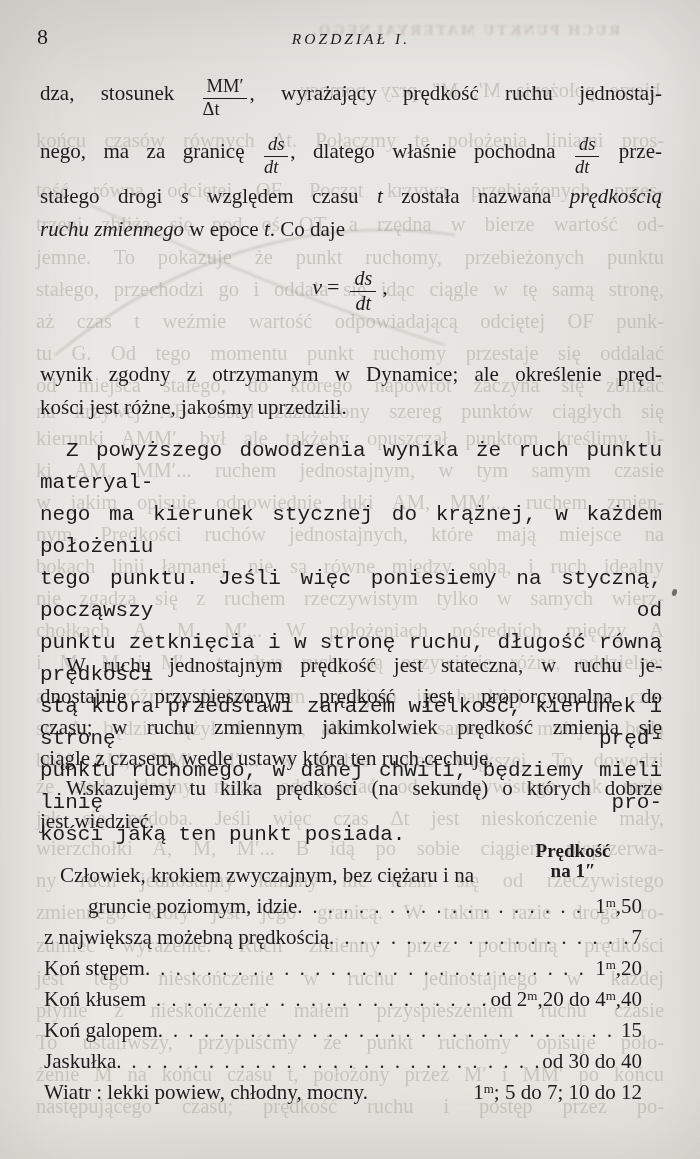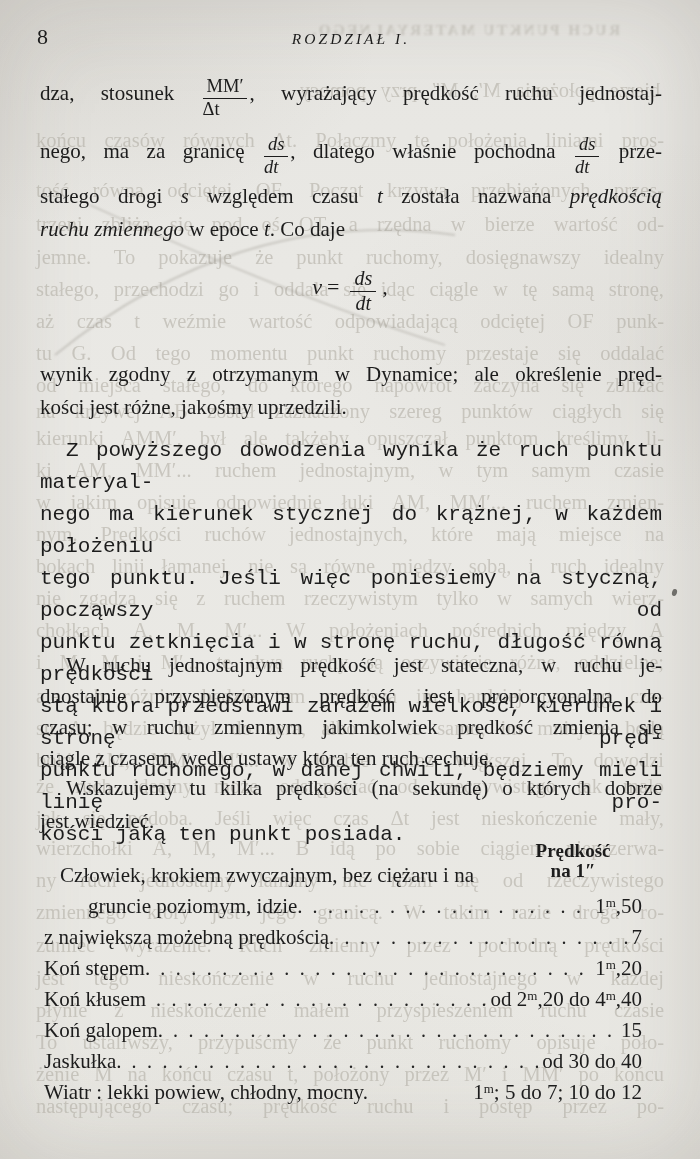--- a/index.html
+++ b/index.html
@@ -77,21 +77,21 @@
 
 <div class="scan">
 
   <div class="bleed">
     <div class="bhead">RUCH PUNKTU MATERYALNEGO.</div>
     <div>
         <div class="bline m" style="top: 78px; left: 300px; width: 360px;">bierze położenia M′, M″ przy pomocy</div>
         <div class="bline" style="top: 128px;">końcu czasów równych Δt. Połączmy te położenia liniami pros-</div>
         <div class="bline" style="top: 178px;">tość równa odciętej OF. Począt krzywa przebieżonych przes-</div>
         <div class="bline" style="top: 212px;">trzeni zbliża się pod oś OT, a rzędna w bierze wartość od-</div>
-        <div class="bline" style="top: 245px;">jemne. To pokazuje że punkt ruchomy, dosięgnawszy idealny</div>
+        <div class="bline" style="top: 245px;">jemne. To pokazuje że punkt ruchomy, przebieżonych punktu</div>
         <div class="bline" style="top: 277px;">stałego, przechodzi go i oddala się idąc ciągle w tę samą stronę,</div>
         <div class="bline" style="top: 309px;">aż czas t weźmie wartość odpowiadającą odciętej OF punk-</div>
         <div class="bline" style="top: 341px;">tu G. Od tego momentu punkt ruchomy przestaje się oddalać</div>
         <div class="bline" style="top: 373px;">od miejsca stałego, do którego napowrót zaczyna się zbliżać</div>
         <div class="bline" style="top: 399px;">na krzywej AB został zaznaczony szereg punktów ciągłych się</div>
         <div class="bline" style="top: 426px;">kierunki AMM′, był ale takżeby opuszczał punktom kreślimy li-</div>
         <div class="bline" style="top: 458px;">ki AM, MM′... ruchem jednostajnym, w tym samym czasie</div>
         <div class="bline" style="top: 490px;">w jakim opisuje odpowiednie łuki AM, MM′... ruchem zmien-</div>
         <div class="bline" style="top: 522px;">nym. Prędkości ruchów jednostajnych, które mają miejsce na</div>
         <div class="bline" style="top: 554px;">bokach linii łamanej, nie są równe między sobą, i ruch idealny</div>

